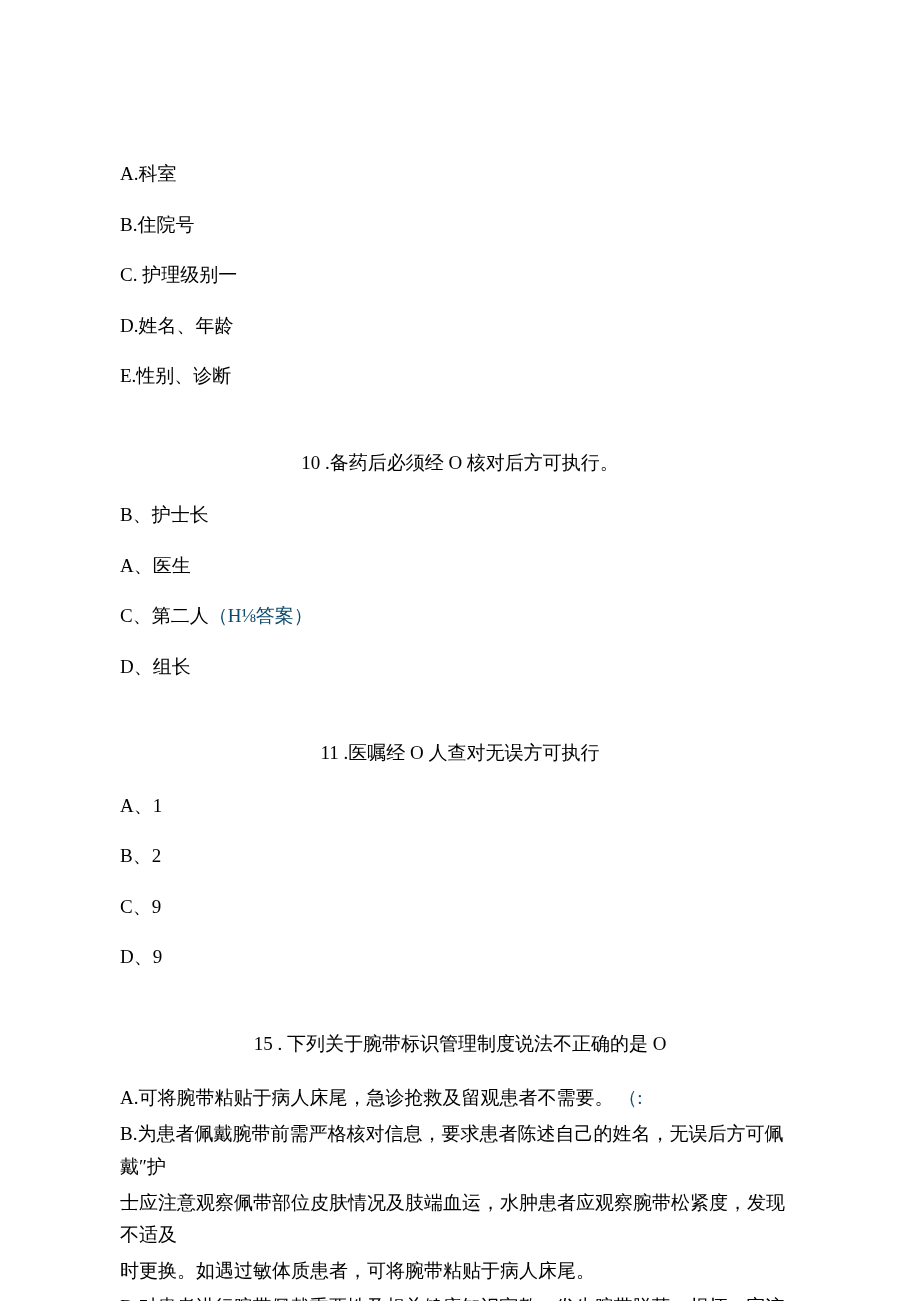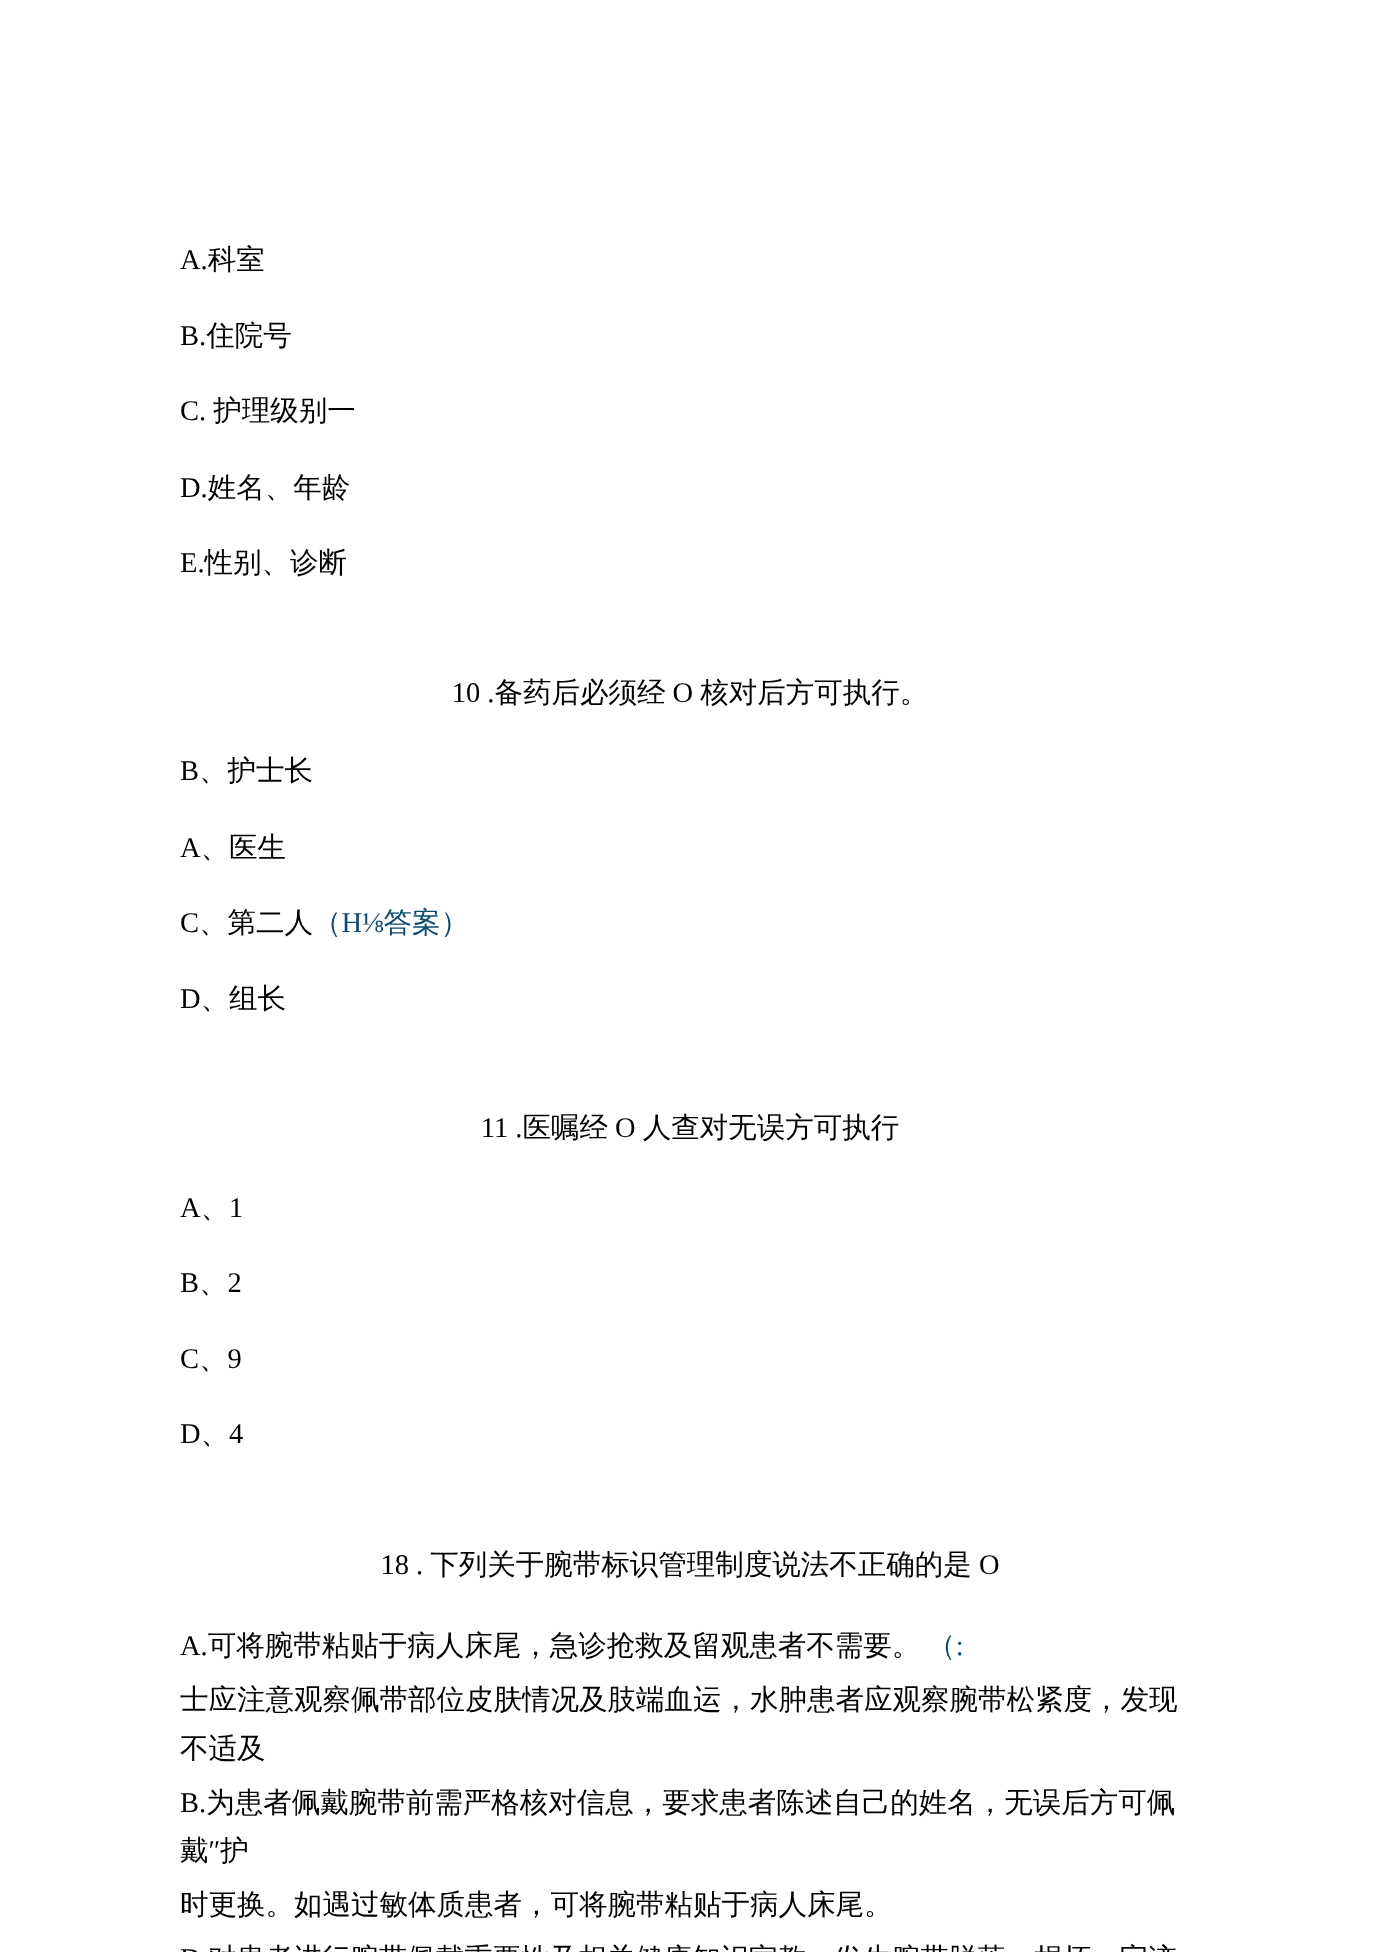--- a/index.html
+++ b/index.html
@@ -50,31 +50,31 @@
   <div class="option">A、医生</div>
   <div class="option">
     <span>C、第二人</span><span class="answer-mark">（H⅛答案）</span>
   </div>
   <div class="option">D、组长</div>
 
   <div class="question">11 .医嘱经 O 人查对无误方可执行</div>
   <div class="option">A、1</div>
   <div class="option">B、2</div>
   <div class="option">C、9</div>
-  <div class="option">D、4</div>
+  <div class="option">D、9</div>
 
-  <div class="question">18 . 下列关于腕带标识管理制度说法不正确的是 O</div>
+  <div class="question">15 . 下列关于腕带标识管理制度说法不正确的是 O</div>
 
   <div class="para">
     <span>A.可将腕带粘贴于病人床尾，急诊抢救及留观患者不需要。</span>
     <span class="answer-mark">（:</span>
   </div>
 
+  <div class="para">B.为患者佩戴腕带前需严格核对信息，要求患者陈述自己的姓名，无误后方可佩戴″护</div>
   <div class="para">士应注意观察佩带部位皮肤情况及肢端血运，水肿患者应观察腕带松紧度，发现不适及</div>
-  <div class="para">B.为患者佩戴腕带前需严格核对信息，要求患者陈述自己的姓名，无误后方可佩戴″护</div>
   <div class="para">时更换。如遇过敏体质患者，可将腕带粘贴于病人床尾。</div>
 
   <div class="tight-block">
     <div class="para">D.对患者进行腕带佩戴重要性及相关健康知识宣教，发生腕带脱落、损坏、字迹模糊等及时补打。</div>
 
   </div>
 
 </div>
 
 </body></html>

